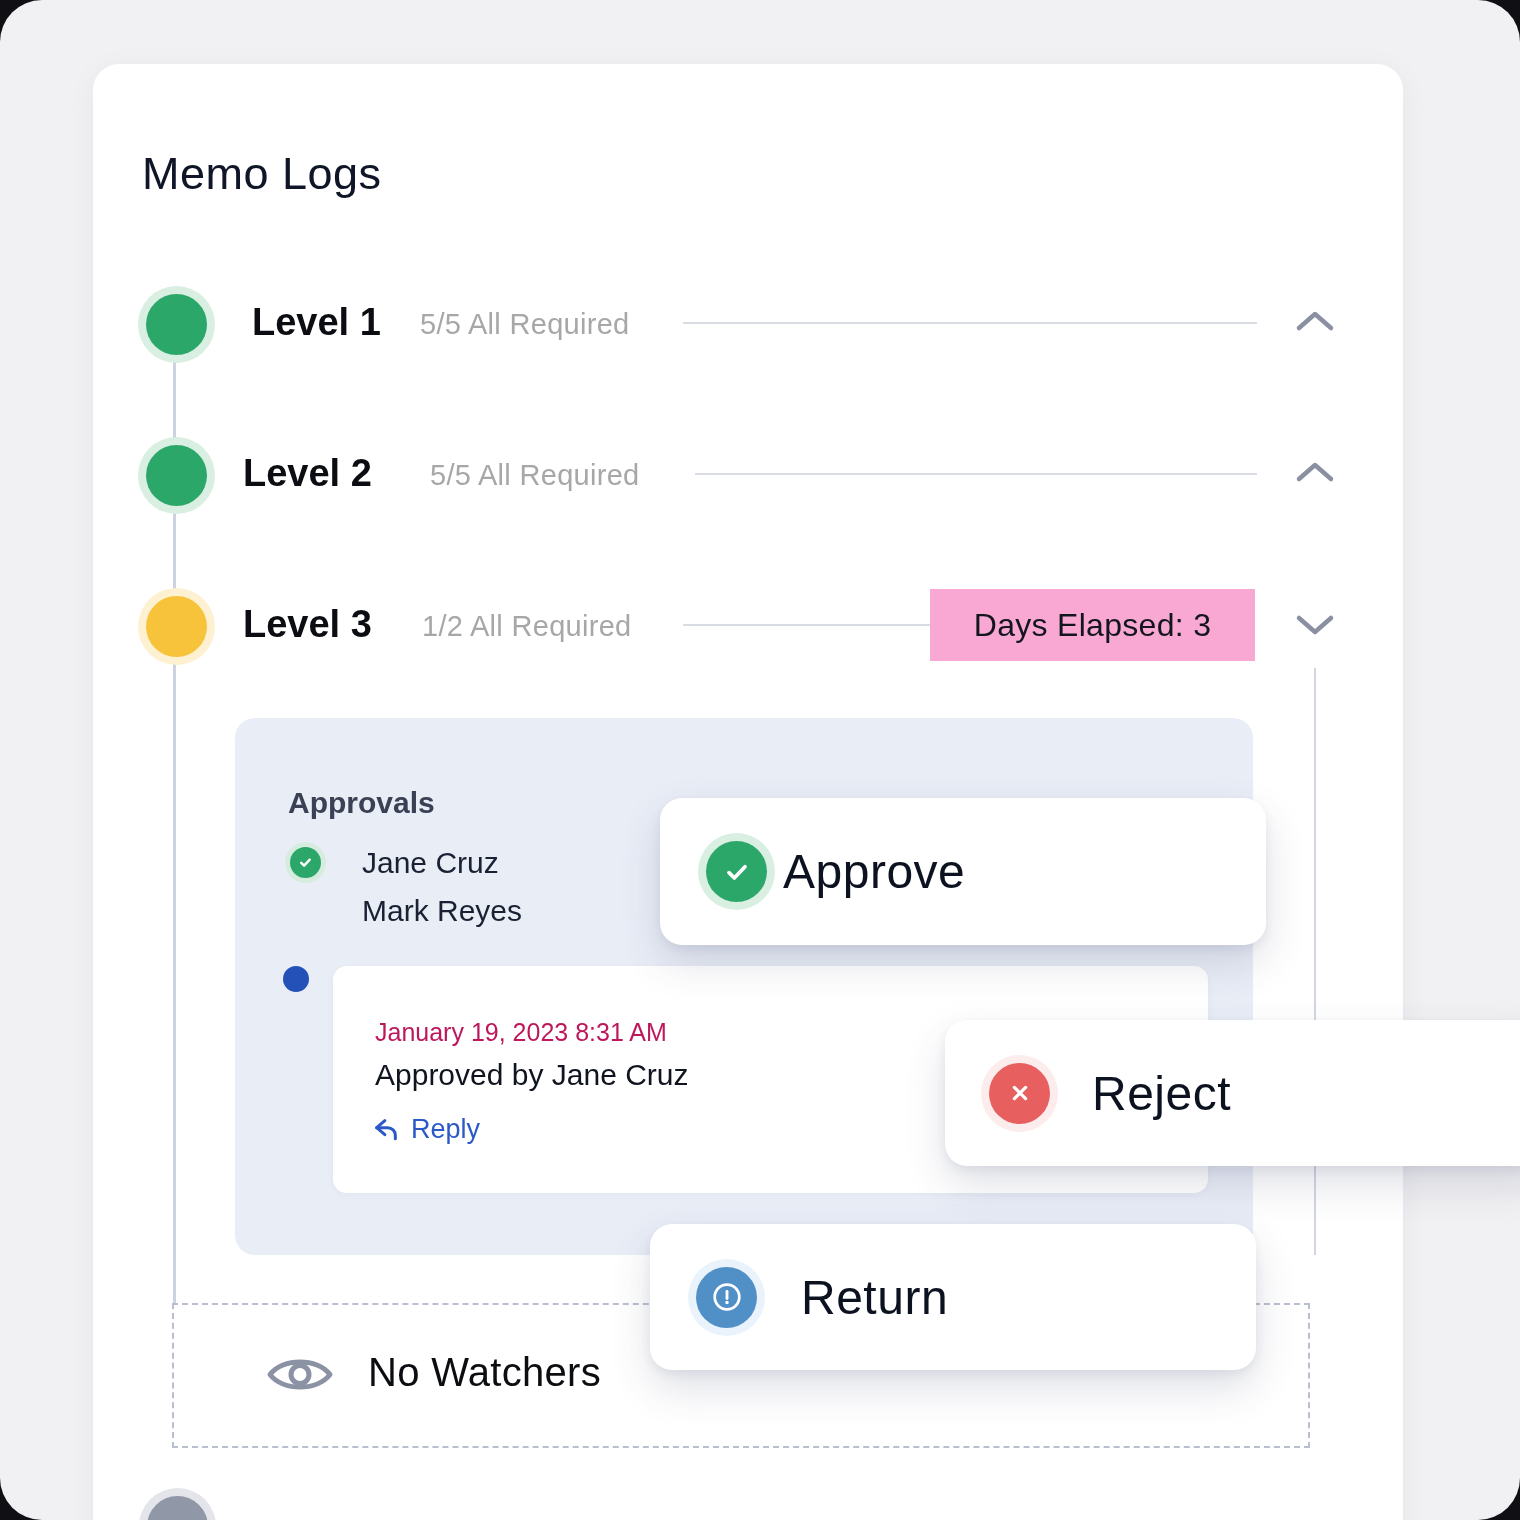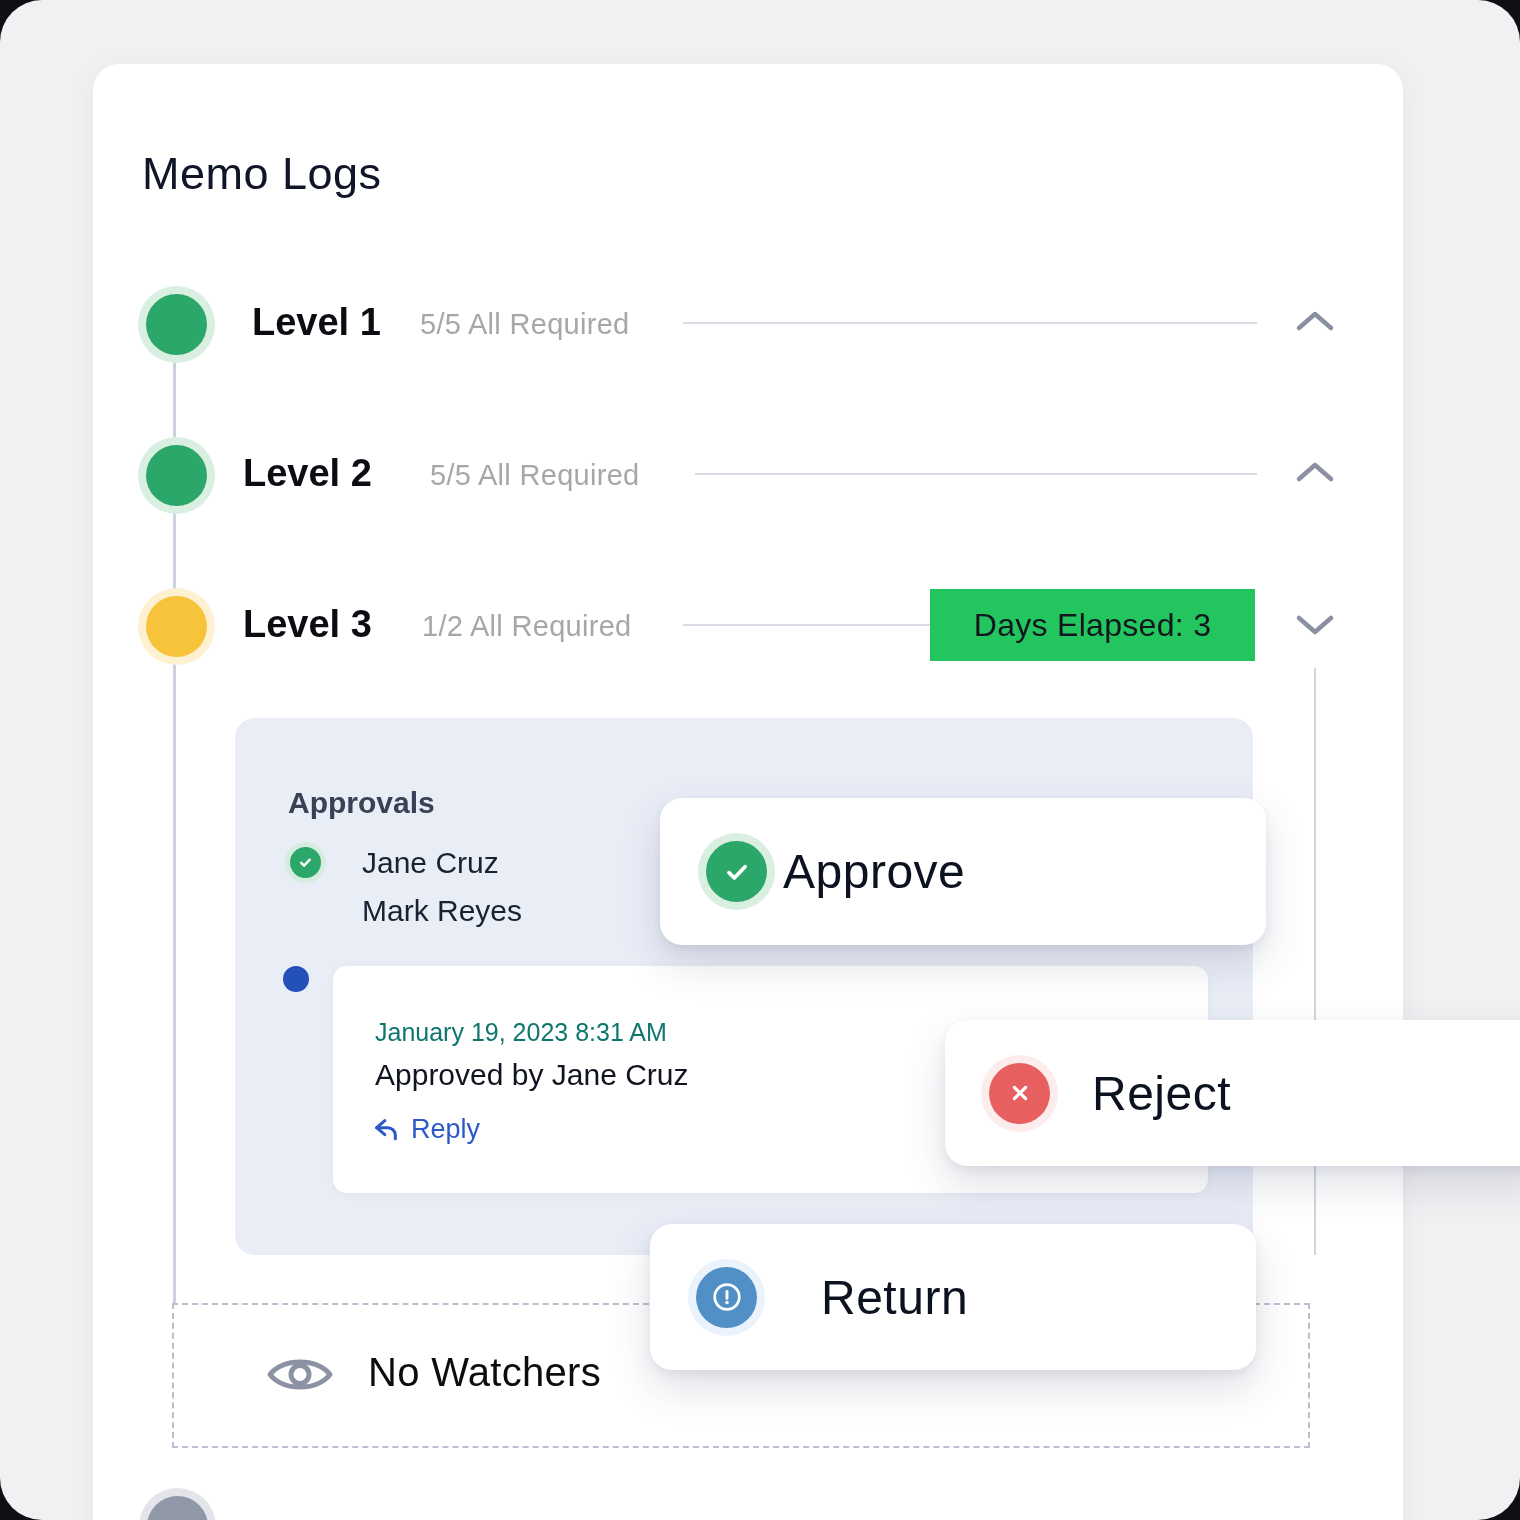--- a/index.html
+++ b/index.html
@@ -29,53 +29,53 @@
   .ring-red{box-shadow:0 0 0 8px #fcecec;}
   .ring-blue{box-shadow:0 0 0 8px #eaf2fb;}
   .ring-gray{box-shadow:0 0 0 8px #e3e5ea;}
 
   .level-label{font-size:38px;font-weight:700;color:#0b0d12;z-index:2;}
   .level-meta{font-size:29px;color:#a7a7a9;z-index:2;letter-spacing:0.3px;}
   .level-rule{height:2px;background:#d9dce5;z-index:1;}
   .chev{z-index:2;cursor:pointer;}
 
   .days-badge{
-    left:930px;top:589px;width:325px;height:72px;background:#22c55e;
+    left:930px;top:589px;width:325px;height:72px;background:#f9a8d4;
     display:flex;align-items:center;justify-content:center;
     font-size:32px;color:#14161f;z-index:2;letter-spacing:0.3px;
   }
 
   .approvals-panel{
     left:235px;top:718px;width:1018px;height:537px;background:#e9edf6;
     border-radius:20px;z-index:2;
   }
   .panel-heading{left:288px;top:786px;font-size:30px;font-weight:700;color:#3a4155;z-index:3;text-align:center;}
   .orb-sm{width:31px;height:31px;box-shadow:0 0 0 5px #d5ecdf;}
   .approver-name{font-size:30px;font-weight:500;color:#1a2133;z-index:3;margin-left:20px;}
   .log-dot{left:283px;top:966px;width:26px;height:26px;border-radius:50%;z-index:3;}
   .log-card{
     left:333px;top:966px;width:875px;height:227px;background:#ffffff;border-radius:14px;
     box-shadow:0 2px 8px rgba(30,40,80,0.04);z-index:3;
   }
-  .log-date{left:375px;top:1018px;font-size:25px;color:#0f766e;z-index:4;}
+  .log-date{left:375px;top:1018px;font-size:25px;color:#be185d;z-index:4;}
   .log-text{left:375px;top:1058px;font-size:30px;color:#10141f;z-index:4;}
   .reply-link{
     left:372px;top:1114px;display:flex;align-items:center;gap:11px;
     font-size:27px;font-weight:500;color:#2b59c7;z-index:4;cursor:pointer;
   }
 
   .action-card{
     display:flex;align-items:center;background:#ffffff;border-radius:22px;
     box-shadow:0 18px 40px rgba(55,65,100,0.16),0 4px 10px rgba(55,65,100,0.08);
     cursor:pointer;
   }
   .action-label{font-size:48px;color:#0d1220;letter-spacing:0.5px;}
   .approve-card{left:660px;top:798px;width:560px;height:147px;z-index:6;padding-left:46px;gap:16px;}
   .reject-card{left:945px;top:1020px;width:558px;height:146px;z-index:6;padding-left:44px;gap:42px;}
-  .return-card{left:650px;top:1224px;width:560px;height:146px;z-index:7;padding-left:46px;gap:64px;}
+  .return-card{left:650px;top:1224px;width:560px;height:146px;z-index:7;padding-left:46px;gap:44px;}
 
   .watchers-box{
     left:172px;top:1303px;width:1138px;height:145px;
     border:2.5px dashed #b9bfcf;box-sizing:border-box;z-index:1;
   }
   .eye-wrap{left:266px;top:1350px;z-index:2;}
   .watchers-label{left:368px;top:1350px;font-size:40px;color:#0b0d11;z-index:2;letter-spacing:0.3px;}
   .footer-orb{left:147px;top:1496px;}
 </style>
 </head>

